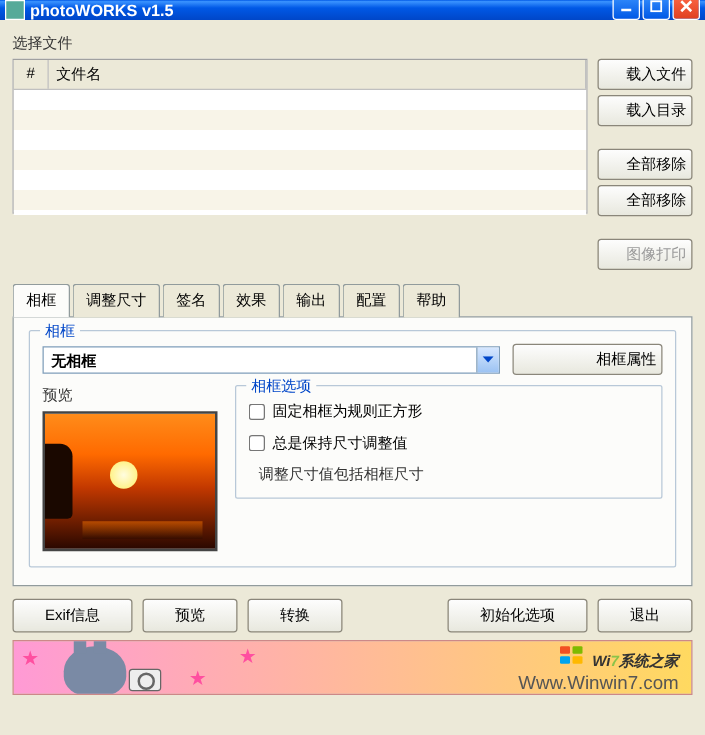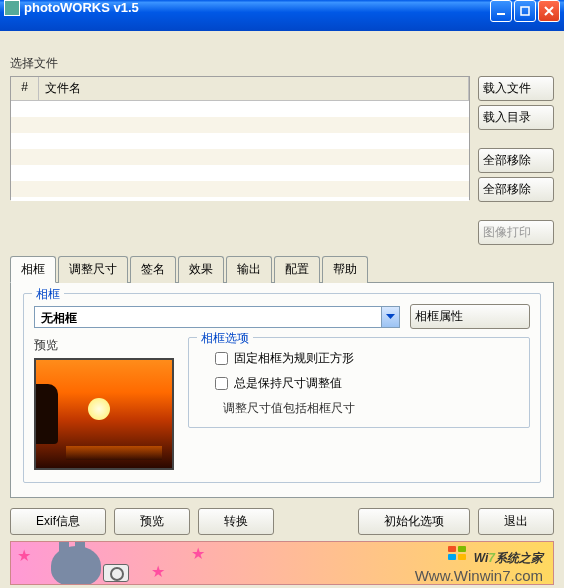--- a/index.html
+++ b/index.html
@@ -1,39 +1,39 @@
 <!DOCTYPE html>
 <html><head>
 <meta charset="utf-8">
 <style>
 * { box-sizing: border-box; margin: 0; padding: 0; font-family: "Microsoft YaHei", SimSun, sans-serif; font-size: 12px; }
 body { background: #ece9d8; width: 564px; height: 588px; overflow: hidden; }
 
-.titlebar { background: linear-gradient(to bottom, #0058e6 0%, #3a93ff 8%, #0058e6 40%, #0046c8 100%); height: 31px; display: flex; align-items: flex-start; padding: 0 4px; color: white; }
+.titlebar { background: linear-gradient(to bottom, #0058e6 0%, #3a93ff 8%, #0058e6 40%, #0046c8 100%); height: 16px; display: flex; align-items: flex-end; padding: 0 4px; color: white; }
 .titlebar-icon { width: 16px; height: 16px; background: #5a9; margin-right: 4px; border: 1px solid #fff; }
 .titlebar-title { flex: 1; font-weight: bold; color: white; font-size: 13px; }
 .titlebar-btns { display: flex; gap: 2px; }
 .tbtn { width: 22px; height: 22px; border: 1px solid #fff; border-radius: 3px; display: flex; align-items: center; justify-content: center; color: white; font-weight: bold; }
 .tbtn-min, .tbtn-max { background: linear-gradient(to bottom, #3a93ff, #0058e6); }
 .tbtn-close { background: linear-gradient(to bottom, #ff6a4a, #e04020); }
 
 .client { padding: 6px 10px 4px 10px; background: #ece9d8; }
 
-.section-label { color: #333; margin: 18px 0 4px 0; }
+.section-label { color: #333; margin: 4px 0 4px 0; }
 
 .file-area { display: flex; gap: 8px; }
 .file-table { flex: 1; border: 1px solid #a0a0a0; background: white; height: 124px; }
 .file-header { display: flex; background: #ece9d8; border-bottom: 1px solid #c0c0c0; }
 .file-header .col { padding: 3px 6px; border-right: 1px solid #c0c0c0; }
 .col-num { width: 28px; text-align: center; }
 .col-name { flex: 1; }
 .file-body { height: 100px; overflow: auto; background: repeating-linear-gradient(to bottom, #fff 0, #fff 16px, #f8f4e8 16px, #f8f4e8 32px); }
 
 .side-btns { display: flex; flex-direction: column; gap: 4px; width: 76px; }
-.btn { background: linear-gradient(to bottom, #fdfdfd, #e8e8de); border: 1px solid #8a867a; border-radius: 3px; padding: 3px 4px; text-align: left; cursor: pointer; white-space: nowrap; }
+.btn { background: linear-gradient(to bottom, #fdfdfd, #e8e8de); border: 1px solid #8a867a; border-radius: 3px; padding: 3px 4px; text-align: right; cursor: pointer; white-space: nowrap; }
 .btn.disabled { color: #999; }
 .side-gap { height: 10px; }
 
 .tabs-wrap { margin-top: 10px; }
 .tab-row { display: flex; gap: 2px; position: relative; top: 1px; z-index: 2; }
 .tab { background: #ece9d8; border: 1px solid #919b9c; border-bottom: none; border-radius: 3px 3px 0 0; padding: 4px 10px; cursor: pointer; }
 .tab.active { background: #fcfcfa; border-bottom: 1px solid #fcfcfa; }
 .tab-panel { border: 1px solid #919b9c; background: #fcfcfa; padding: 10px 12px 14px 12px; min-height: 208px; }
 
 .fieldset { border: 1px solid #b8c8d8; border-radius: 2px; padding: 10px 10px 12px 10px; position: relative; margin-top: 0; }
@@ -48,21 +48,21 @@
 
 .frame-row2 { display: flex; gap: 14px; }
 .preview-col { }
 .preview-label { color: #333; margin-bottom: 4px; }
 .preview-box { width: 140px; height: 112px; border: 2px solid #444; background: linear-gradient(to bottom, #ff8c1a 0%, #ff6a00 30%, #c23800 55%, #2a0800 100%); position: relative; }
 .sun { position: absolute; width: 22px; height: 22px; border-radius: 50%; background: radial-gradient(circle, #fffde0, #ffee66); left: 52px; top: 38px; }
 .cliff { position: absolute; left: 0; top: 24px; width: 22px; height: 60px; background: #1a0800; border-radius: 0 10px 4px 0; }
 .water { position: absolute; bottom: 8px; left: 30px; right: 10px; height: 14px; background: linear-gradient(to bottom, rgba(255,120,0,0.5), rgba(0,0,0,0.2)); }
 
 .options-col { flex: 1; }
-.fieldset-inner { border: 1px solid #b8c8d8; border-radius: 2px; padding: 12px 10px 10px 26px; position: relative; }
+.fieldset-inner { border: 1px solid #b8c8d8; border-radius: 2px; padding: 12px 10px 10px 10px; position: relative; }
 .check-row { display: flex; align-items: flex-start; gap: 6px; margin-bottom: 8px; }
 .check-row input { margin-top: 2px; }
 .check-sub { margin-left: 8px; color: #333; }
 
 .bottom-btns { display: flex; gap: 8px; margin-top: 10px; align-items: center; }
 .bottom-btns .spacer { flex: 1; }
 .bottom-btns .btn { min-width: 66px; padding: 4px 25px; }
 
 .banner { margin-top: 6px; height: 44px; background: linear-gradient(to right, #ff9ad5, #ffd960); border: 1px solid #c88; position: relative; overflow: hidden; }
 .bunny { position: absolute; left: 40px; bottom: -2px; width: 50px; height: 40px; background: #7a8aa5; border-radius: 50% 50% 40% 40%; }

